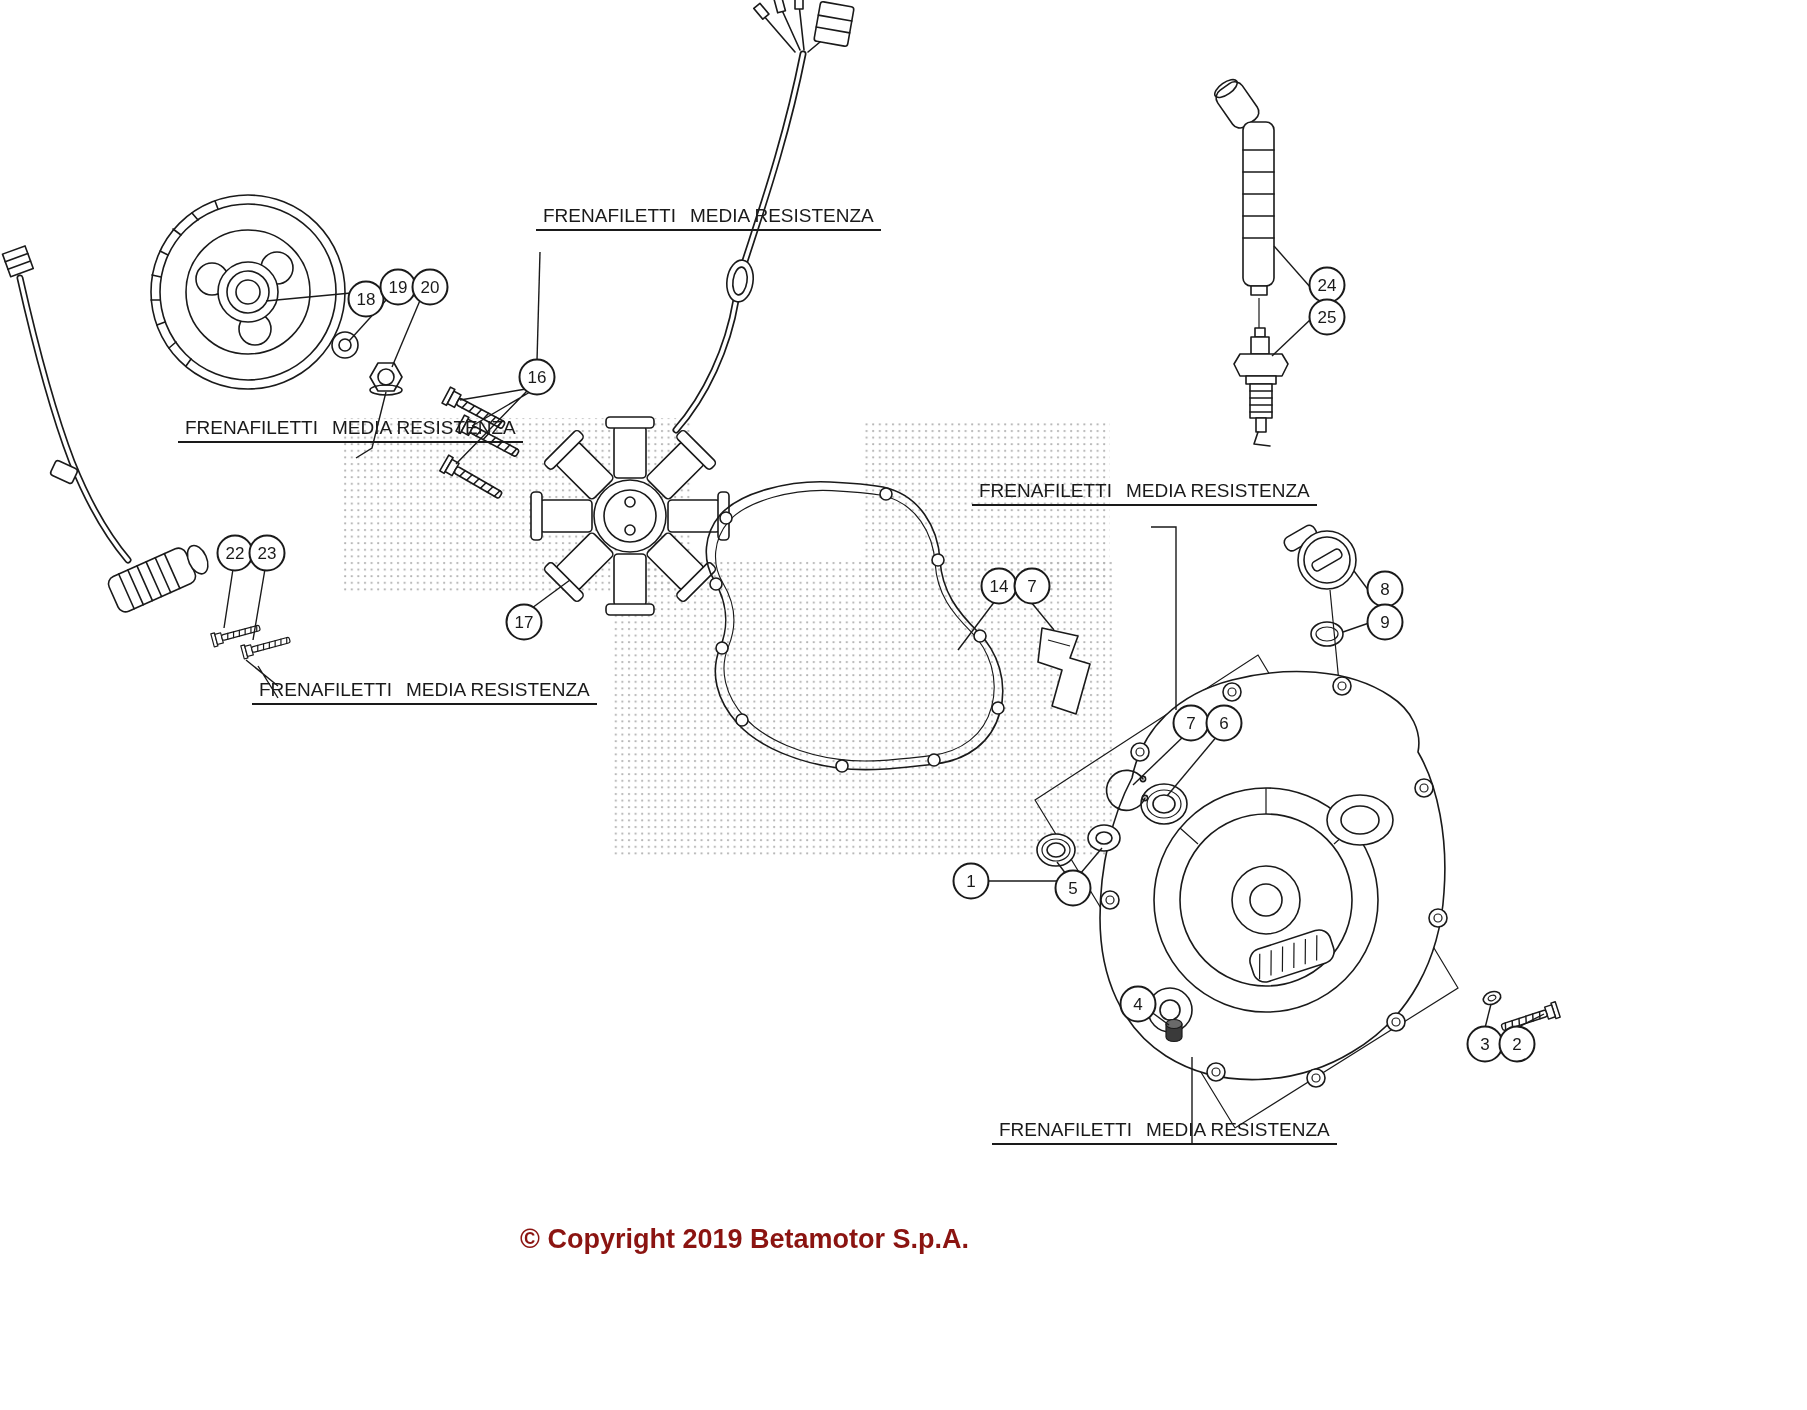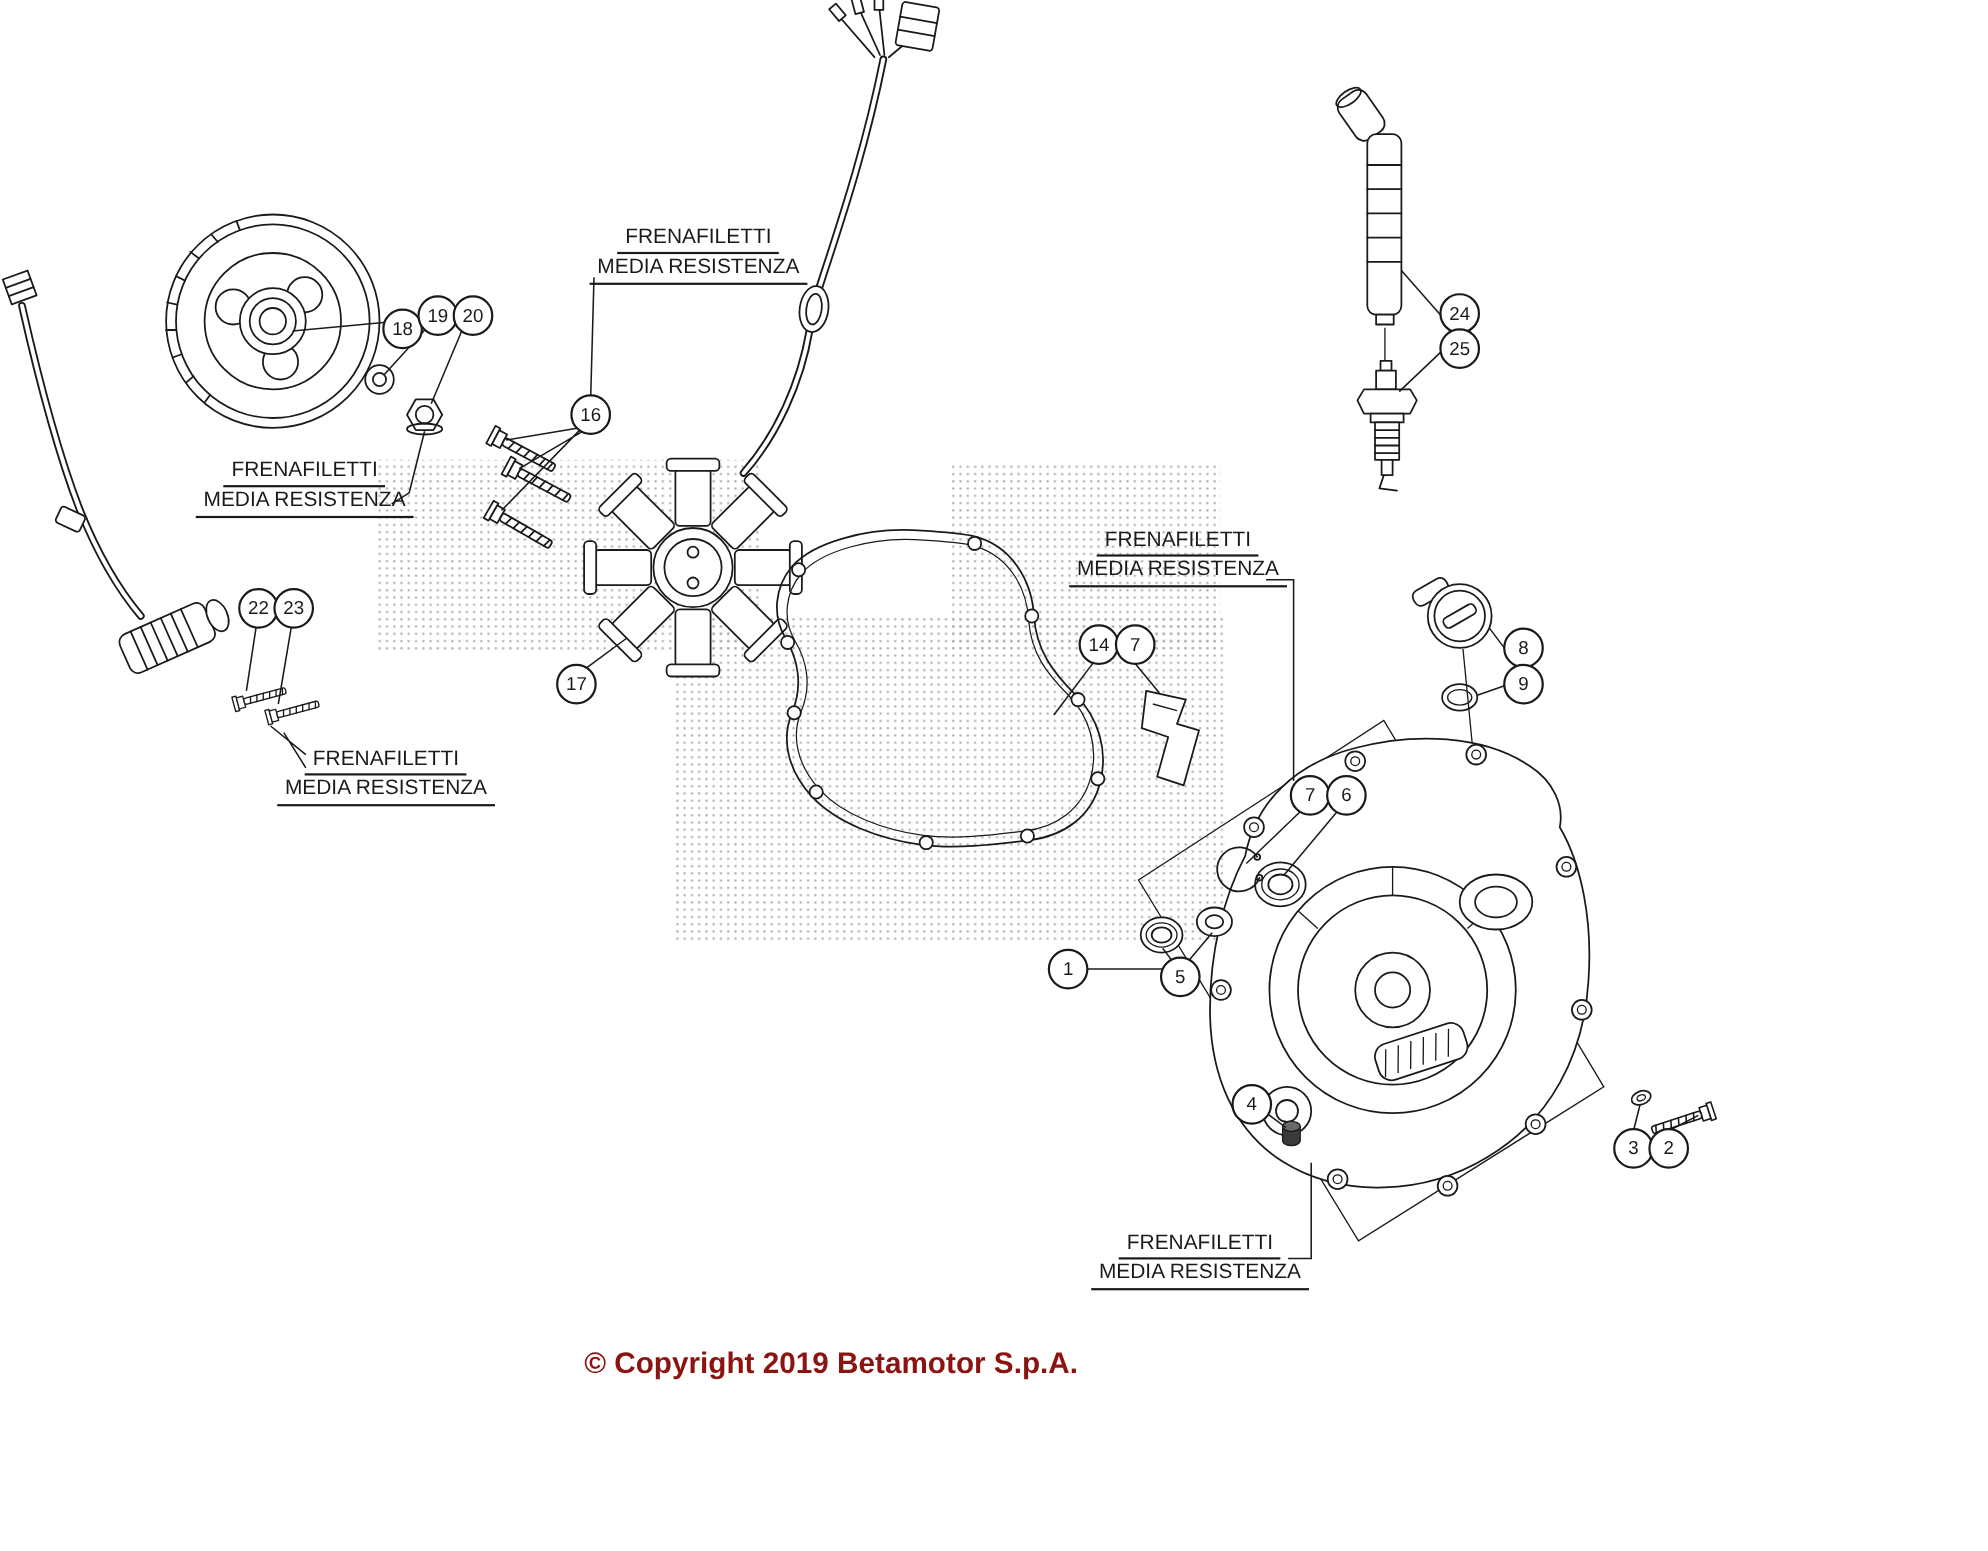--- a/index.html
+++ b/index.html
@@ -9,24 +9,24 @@
   .ln{stroke:#1a1a1a;fill:none;stroke-width:1.6;stroke-linecap:round;stroke-linejoin:round;}
   .thin{stroke:#1a1a1a;fill:none;stroke-width:1.2;}
   .lead{stroke:#1a1a1a;fill:none;stroke-width:1.4;}
   .wfill{fill:#ffffff;stroke:#1a1a1a;stroke-width:1.6;stroke-linejoin:round;}
   .dark{fill:#3a3a3a;stroke:#1a1a1a;stroke-width:1.2;}
   .wire{stroke:#1a1a1a;stroke-width:7;fill:none;stroke-linecap:round;}
   .wirecore{stroke:#ffffff;stroke-width:3.6;fill:none;stroke-linecap:round;}
   .callout{position:absolute;width:33px;height:33px;border:2px solid #1a1a1a;border-radius:50%;
            background:#fff;display:flex;align-items:center;justify-content:center;
            font-size:17px;transform:translate(-50%,-50%);z-index:5;}
-  .dlabel{position:absolute;display:flex;flex-direction:column;align-items:center;
+  .dlabel{position:absolute;display:flex;align-items:center;
           font-size:19px;line-height:1.12;z-index:4;}
   .dlabel .row{border-bottom:2px solid #1a1a1a;padding:1px 7px 3px;white-space:nowrap;}
-  .copyright{position:absolute;left:520px;top:1224px;width:460px;text-align:right;
+  .copyright{position:absolute;left:520px;top:1224px;width:460px;text-align:left;
              color:#8b1411;font-size:27px;font-weight:700;z-index:4;}
 </style>
 </head>
 <body>
 
 <div class="stage">
 
 <svg class="art" width="1807" height="1410" viewBox="0 0 1807 1410">
   <defs>
     <pattern id="dots" width="6.6" height="6.6" patternUnits="userSpaceOnUse">

